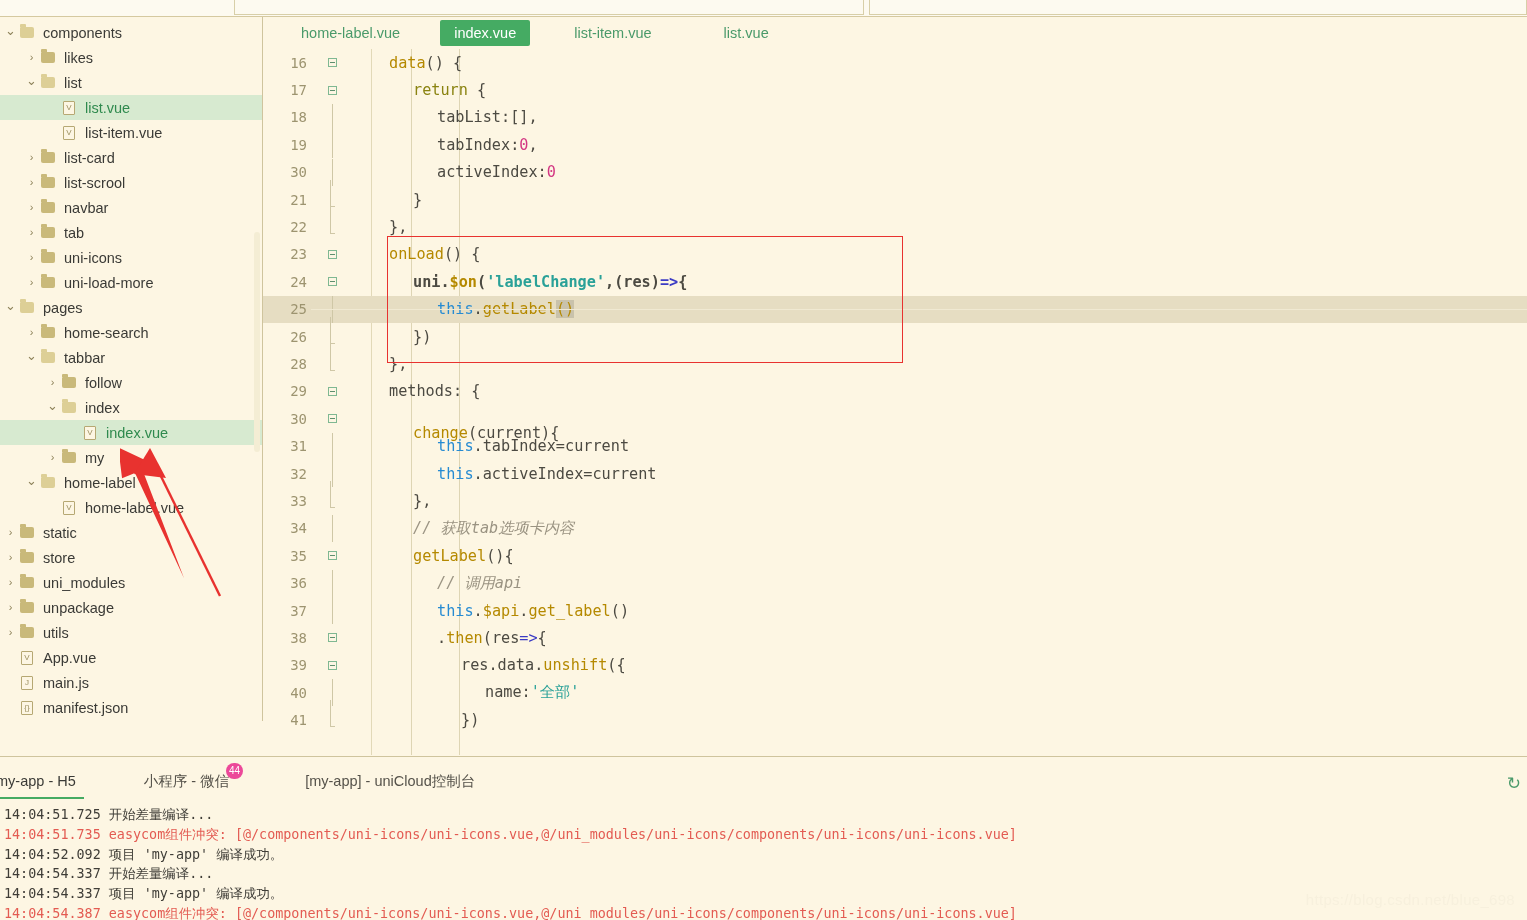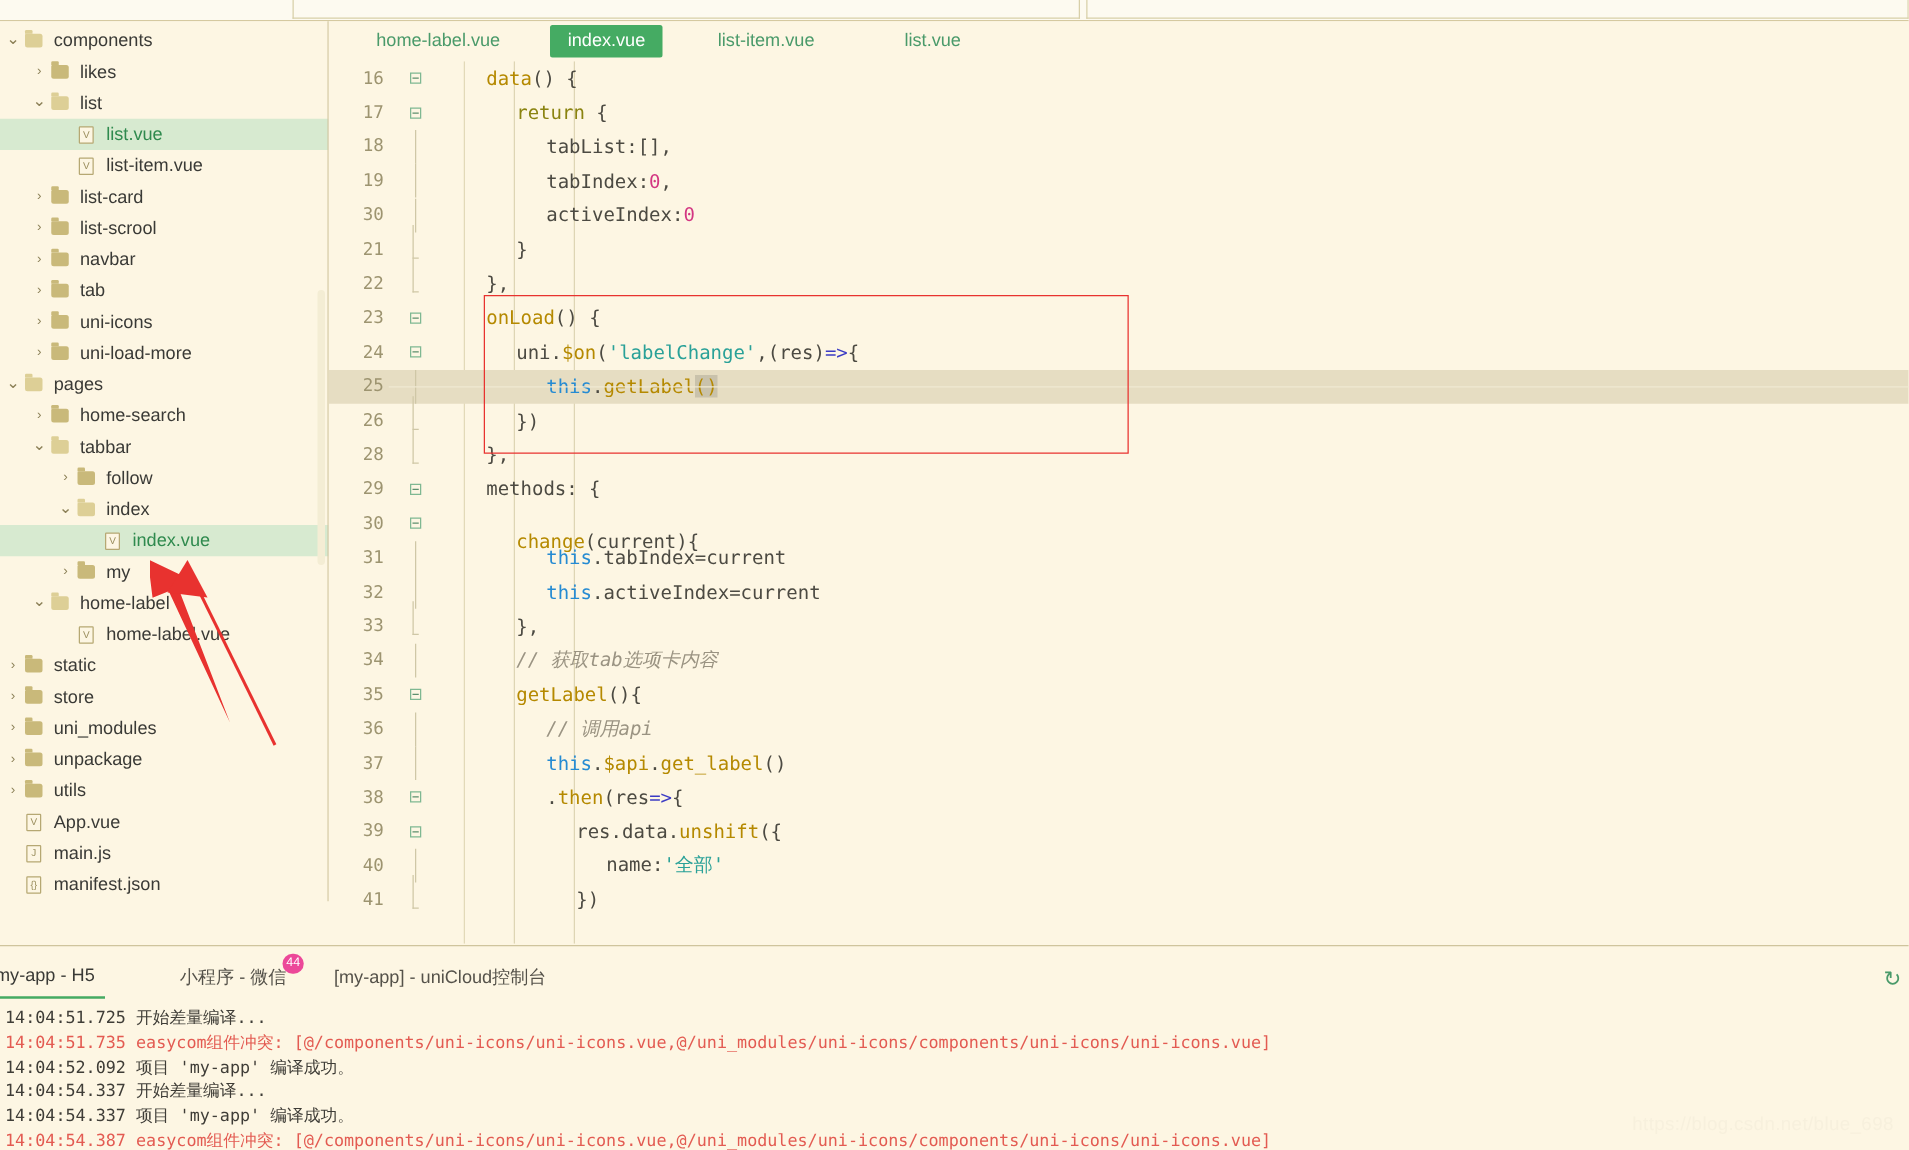--- a/index.html
+++ b/index.html
@@ -140,21 +140,21 @@
   
   .console { position: absolute; left: 0; top: 756px; width: 1527px; height: 164px; background: #fdf6e3; border-top: 1px solid #cfc49d; }
   .ctabs { position: relative; height: 48px; display: flex; align-items: center; }
   .ctab { position: relative; font-size: 14.5px; color: #55524a; white-space: nowrap; }
   .ctab.active { color: #3a3a36; }
   .ctab.active::after {
     content: ""; position: absolute; left: -8px; right: -8px; bottom: -10px; height: 2px; background: #45ab63;
   }
   .ctab.c1 { margin-left: -4px; }
   .ctab.c2 { margin-left: 68px; }
-  .ctab.c3 { margin-left: 38px; }
+  .ctab.c3 { margin-left: 76px; }
   .badge {
     position: absolute; right: -14px; top: -9px;
     min-width: 17px; height: 16px; padding: 0 3px;
     background: #ec4899; color: #fff; border-radius: 9px;
     font-size: 10px; display: flex; align-items: center; justify-content: center;
   }
   .refresh-icon { position: absolute; right: 6px; top: 16px; font-size: 17px; color: #4a9a6a; }
 
   .clogs { position: absolute; left: 0; top: 48px; width: 1527px; height: 116px; overflow: hidden; padding-left: 4px; }
   .clog {
@@ -450,21 +450,21 @@
             <span class="fold">
               <span class="bx"></span>
             </span>
             <span class="ctext" style="padding-left: 36px;"><span class="fn">onLoad</span><span class="plain">() {</span></span>
           </div>
           <div class="crow">
             <span class="lnum">24</span>
             <span class="fold">
               <span class="bx"></span>
             </span>
-            <span class="ctext" style="padding-left: 60px;"><span class="plain">uni.</span><span class="fn">$on</span><span class="plain">(</span><span class="str">'labelChange'</span><span class="plain">,(res)</span><span class="op">=&gt;</span><span class="plain">{</span></span>
+            <span class="ctext" style="padding-left: 60px; font-weight: bold;"><span class="plain">uni.</span><span class="fn">$on</span><span class="plain">(</span><span class="str">'labelChange'</span><span class="plain">,(res)</span><span class="op">=&gt;</span><span class="plain">{</span></span>
           </div>
           <div class="crow hl">
             <span class="lnum">25</span>
             <span class="fold">
               <span class="vb"></span>
             </span>
             <span class="ctext" style="padding-left: 84px;"><span class="this">this</span><span class="plain">.</span><span class="fn">getLabel</span><span class="curbox fn">()</span></span>
           </div>
           <div class="crow">
             <span class="lnum">26</span>

